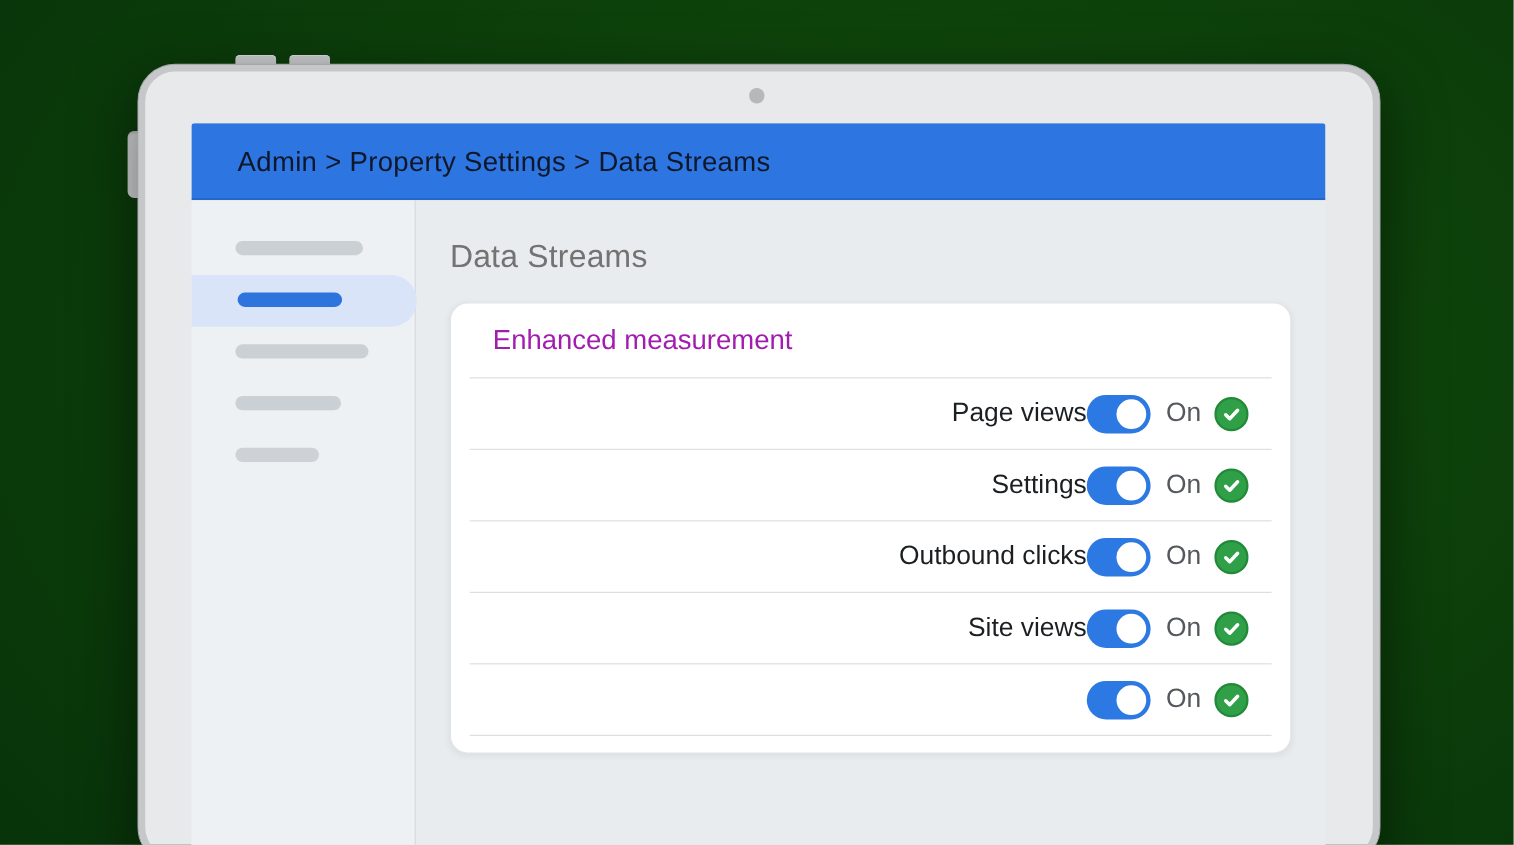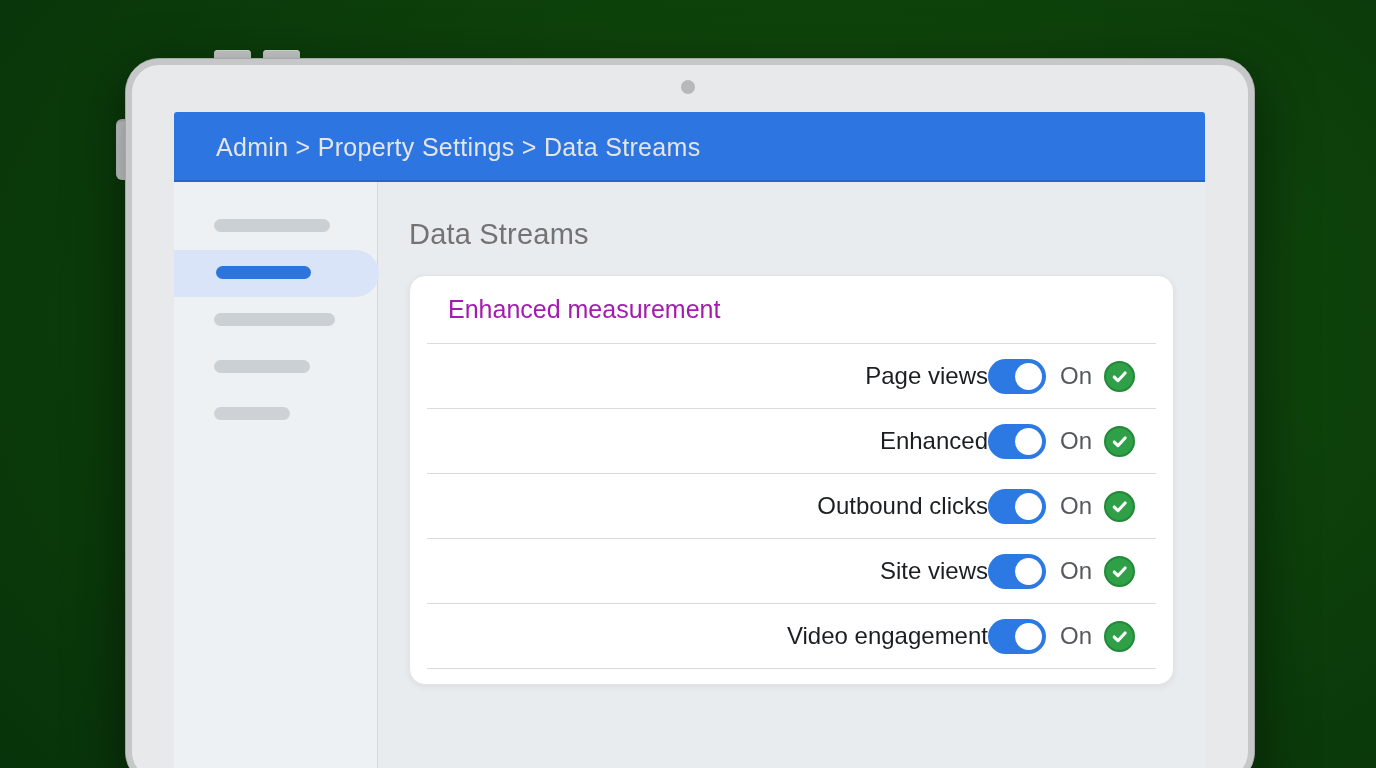--- a/index.html
+++ b/index.html
@@ -38,21 +38,21 @@
     position: absolute; left: 48px; top: 53px; width: 1031px; height: 663px;
     background: #e9ecee; border-radius: 3px; overflow: hidden;
     display: flex; flex-direction: column;
   }
   .app-header {
     height: 70px; flex: 0 0 70px; background: #2d75e0;
     display: flex; align-items: center; padding-left: 42px;
     box-shadow: inset 0 -2px 0 rgba(10,40,110,.18);
   }
   .breadcrumb {
-    color: #e5e5e5; font-size: 25px; letter-spacing: .3px; cursor: pointer;
+    color: #0f172a; font-size: 25px; letter-spacing: .3px; cursor: pointer;
   }
   .app-body { flex: 1; display: flex; min-height: 0; }
 
   
   .sidebar {
     width: 204px; flex: 0 0 204px; background: #eef1f3;
     border-right: 1px solid #d5d8db; position: relative;
   }
   .skel { position: absolute; height: 13px; border-radius: 7px; background: #cbd0d4; }
   .skel.s1 { top: 37px;  left: 40px; width: 116px; }
@@ -148,21 +148,21 @@
               <span class="on-label">On</span>
               <span class="check">
                 <svg width="21" height="21" viewBox="0 0 24 24" fill="none">
                     <path d="M6 12.6l4.2 4.2L18.4 8" stroke="#ffffff" stroke-width="3.6" stroke-linecap="round" stroke-linejoin="round"></path>
                   </svg>
               </span>
             </span>
           </div>
 
           <div class="row">
-            <span class="row-label">Enhanced</span>
+            <span class="row-label">Settings</span>
             <span class="row-right">
               <span class="toggle">
                   <span class="knob"></span>
                 </span>
               <span class="on-label">On</span>
               <span class="check">
                 <svg width="21" height="21" viewBox="0 0 24 24" fill="none">
                     <path d="M6 12.6l4.2 4.2L18.4 8" stroke="#ffffff" stroke-width="3.6" stroke-linecap="round" stroke-linejoin="round"></path>
                   </svg>
               </span>
@@ -193,21 +193,20 @@
               <span class="on-label">On</span>
               <span class="check">
                 <svg width="21" height="21" viewBox="0 0 24 24" fill="none">
                     <path d="M6 12.6l4.2 4.2L18.4 8" stroke="#ffffff" stroke-width="3.6" stroke-linecap="round" stroke-linejoin="round"></path>
                   </svg>
               </span>
             </span>
           </div>
 
           <div class="row">
-            <span class="row-label">Video engagement</span>
             <span class="row-right">
               <span class="toggle">
                   <span class="knob"></span>
                 </span>
               <span class="on-label">On</span>
               <span class="check">
                 <svg width="21" height="21" viewBox="0 0 24 24" fill="none">
                     <path d="M6 12.6l4.2 4.2L18.4 8" stroke="#ffffff" stroke-width="3.6" stroke-linecap="round" stroke-linejoin="round"></path>
                   </svg>
               </span>

